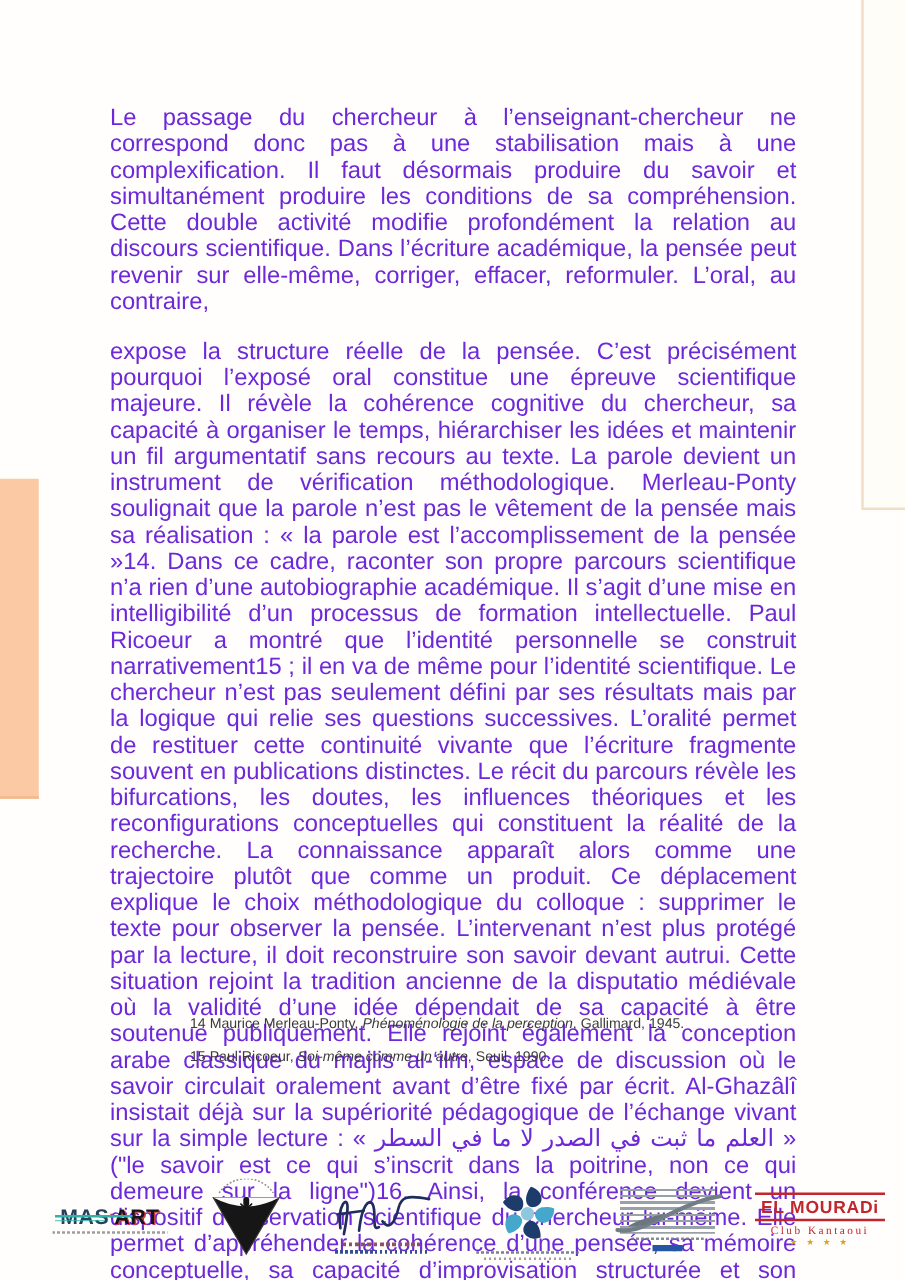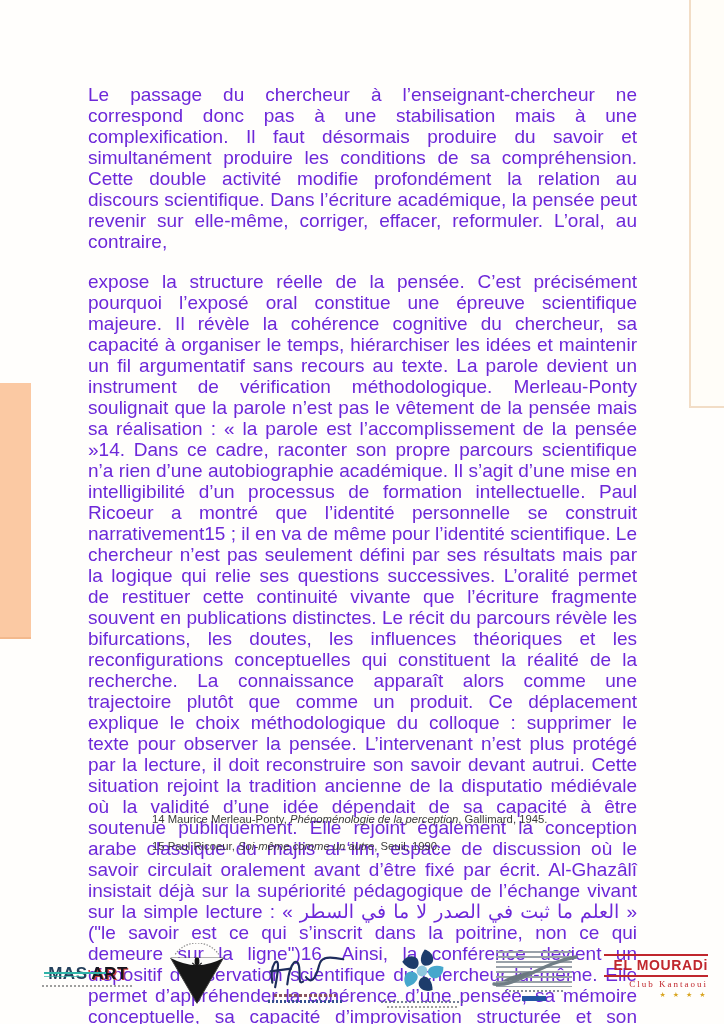--- a/index.html
+++ b/index.html
@@ -40,21 +40,21 @@
   .sig-line-ar{width:62px;height:3px;background:repeating-linear-gradient(90deg,#8a5560 0 3px,transparent 3px 5px);}
   .sig-line-fr{width:74px;height:2.5px;background:repeating-linear-gradient(90deg,#35508e 0 2px,transparent 2px 4px);}
 
   
   .stripes-box{position:relative;width:76px;height:36px;
     background:repeating-linear-gradient(180deg,#99a1a8 0 2px,transparent 2px 5px);}
   .stripes-box svg{position:absolute;left:-8px;top:0;}
   .isac-chip{width:24px;height:5px;background:#2456a4;margin-top:1px;}
 
   
-  .mouradi{display:flex;flex-direction:column;align-items:flex-end;gap:2px;color:#c0272d;}
+  .mouradi{display:flex;flex-direction:column;align-items:center;gap:2px;color:#c0272d;}
   .mouradi .rule{width:104px;height:1.6px;background:#c0272d;}
   .mouradi .name{font-size:14px;font-weight:800;letter-spacing:.6px;line-height:1.1;}
   .mouradi .subtitle{font-family:"Liberation Serif",serif;font-size:9px;letter-spacing:2px;}
   .mouradi .stars{color:#d9a520;font-size:7px;letter-spacing:2.5px;line-height:1;}
 </style>
 </head>
 <body>
 
 <div class="page">
 

